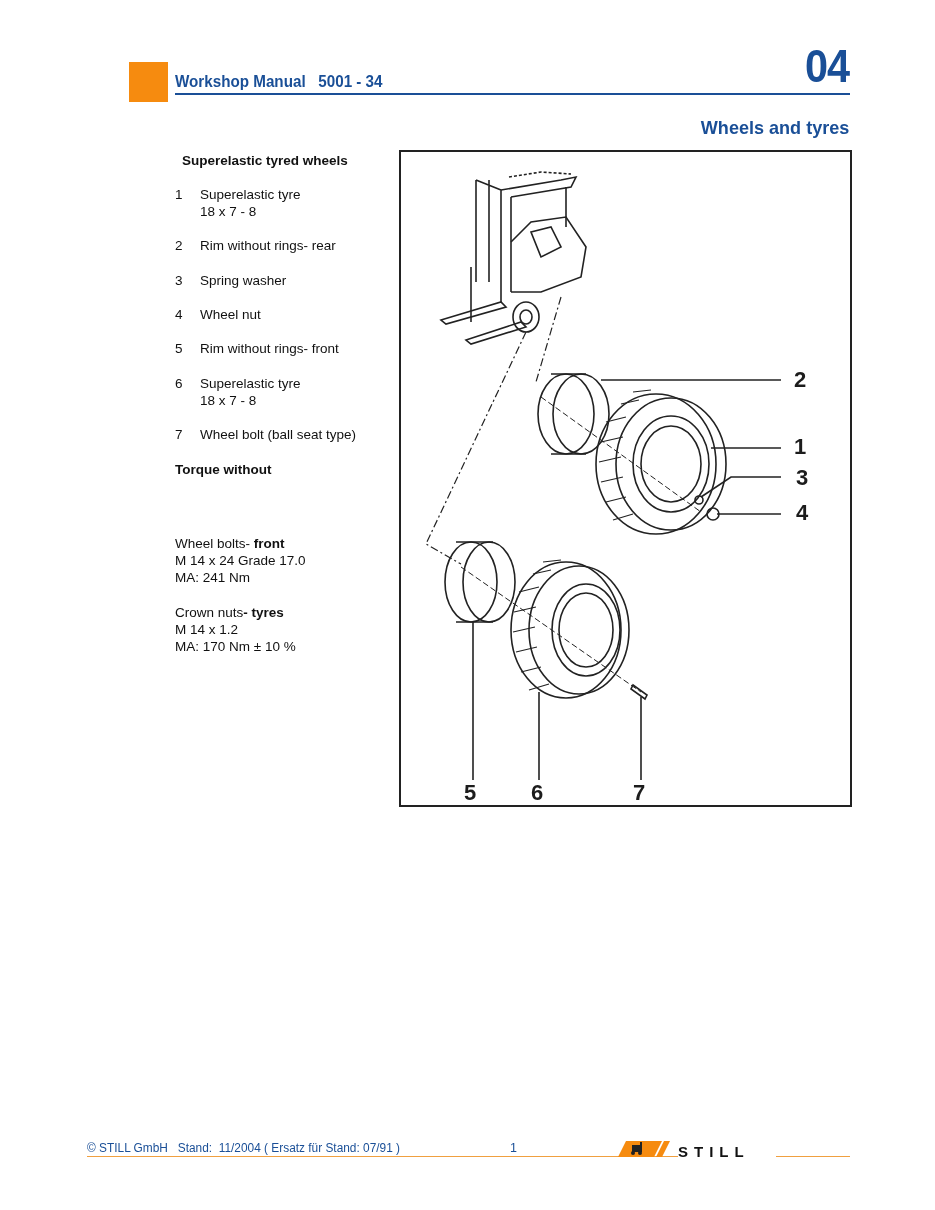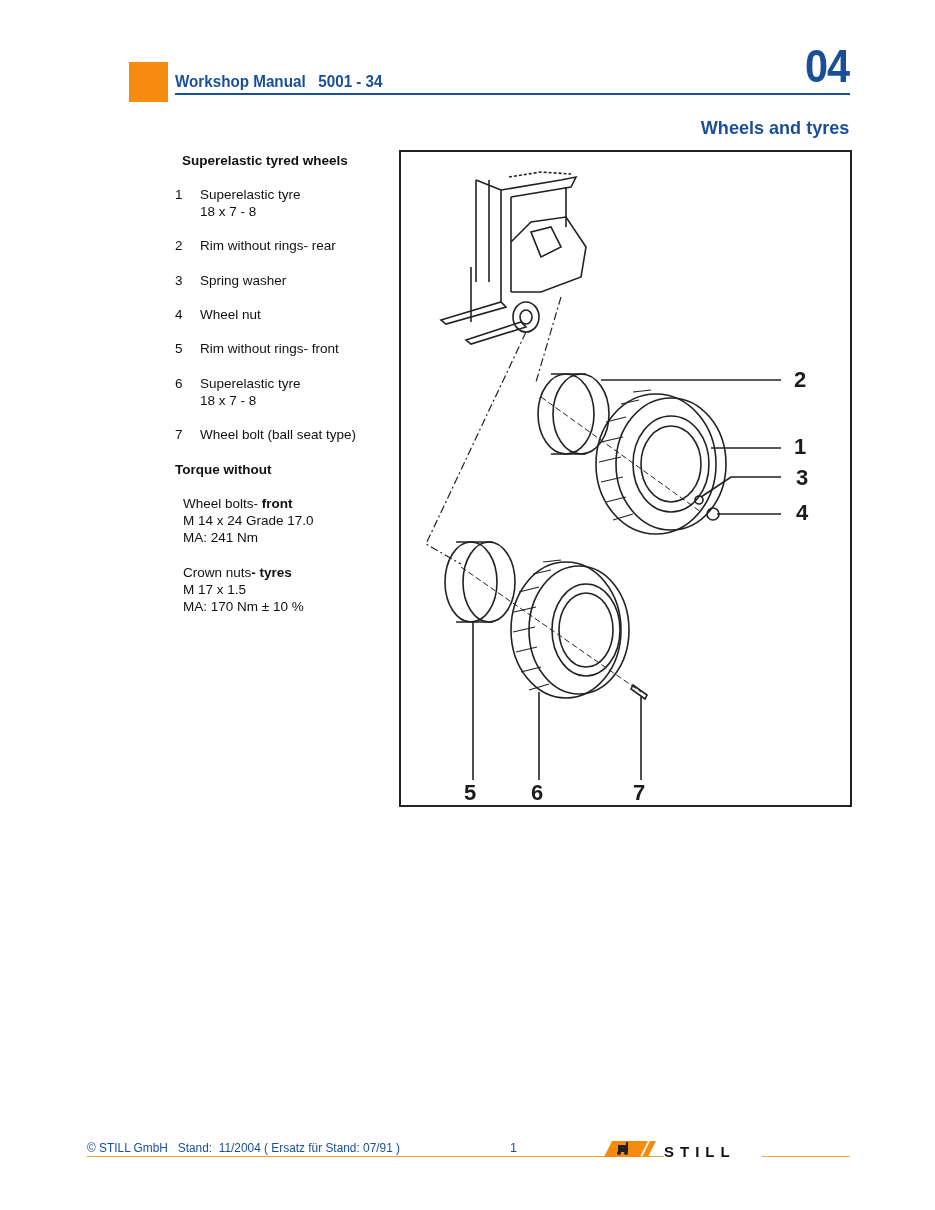--- a/index.html
+++ b/index.html
@@ -12,32 +12,32 @@
                  color: #1a4f97; letter-spacing: -1px; transform: scaleX(0.9); transform-origin: right; line-height: 1; }
   .header-rule { position: absolute; left: 175px; top: 93px; width: 675px; height: 2px; background: #1a4f97; }
   .section-title { position: absolute; right: 86px; top: 117px; font-size: 19px; font-weight: bold;
                    color: #1a4f97; transform: scaleX(0.95); transform-origin: right; }
 
   .left-col { position: absolute; left: 175px; top: 152px; width: 210px; font-size: 13.5px; line-height: 17px; }
   .subhead { font-weight: bold; font-size: 13.5px; }
   .part { display: flex; position: absolute; left: 0; }
   .part-num { width: 25px; }
   .part-text { }
-  .torque-block { position: absolute; left: 8px; }
+  .torque-block { position: absolute; left: 0; margin-top: 40px; }
 
   .figure { position: absolute; left: 399px; top: 150px; width: 453px; height: 657px;
             border: 2px solid #222; box-sizing: border-box; background: #fff; }
   .figure svg { position: absolute; left: 0; top: 0; }
   .callout { position: absolute; font-size: 22px; font-weight: bold; color: #1c1c1c; }
 
   .footer-text { position: absolute; left: 87px; top: 1141px; font-size: 12.5px; color: #1a4f97; white-space: pre;
                  transform: scaleX(0.95); transform-origin: left; }
   .footer-page { position: absolute; left: 510px; top: 1141px; font-size: 12.5px; color: #1a4f97; }
   .footer-rule { position: absolute; left: 87px; top: 1156px; width: 763px; height: 1px; background: #f0a040; }
-  .still-logo { position: absolute; left: 604px; top: 1139px; width: 158px; height: 20px; }
+  .still-logo { position: absolute; left: 618px; top: 1139px; width: 158px; height: 20px; }
 </style>
 </head>
 <body>
 
 <div class="orange-square"></div>
 <div class="header-title">Workshop Manual   5001 - 34</div>
 <div class="chapter-num">04</div>
 <div class="header-rule"></div>
 <div class="section-title">Wheels and tyres</div>
 
@@ -75,21 +75,21 @@
 
   <div class="subhead" style="position:absolute;top:309px;left:0;white-space:nowrap;">Torque without</div>
 
   <div class="torque-block" style="top:343px;white-space:nowrap;">
     <div><span>Wheel bolts- </span><b>front</b></div>
     <div>M 14 x 24 Grade 17.0</div>
     <div>MA: 241 Nm</div>
   </div>
   <div class="torque-block" style="top:412px;white-space:nowrap;">
     <div><span>Crown nuts</span><b>- tyres</b></div>
-    <div>M 17 x 1.5</div>
+    <div>M 14 x 1.2</div>
     <div>MA: 170 Nm ± 10 %</div>
   </div>
 </div>
 
 <div class="figure">
   <svg width="449" height="653" viewBox="0 0 449 653">
     <g fill="none" stroke="#222" stroke-width="1.6">
 
       <path d="M75 28 L75 130 M88 28 L88 130 M100 38 L100 150 M75 28 L100 38"></path>
 

